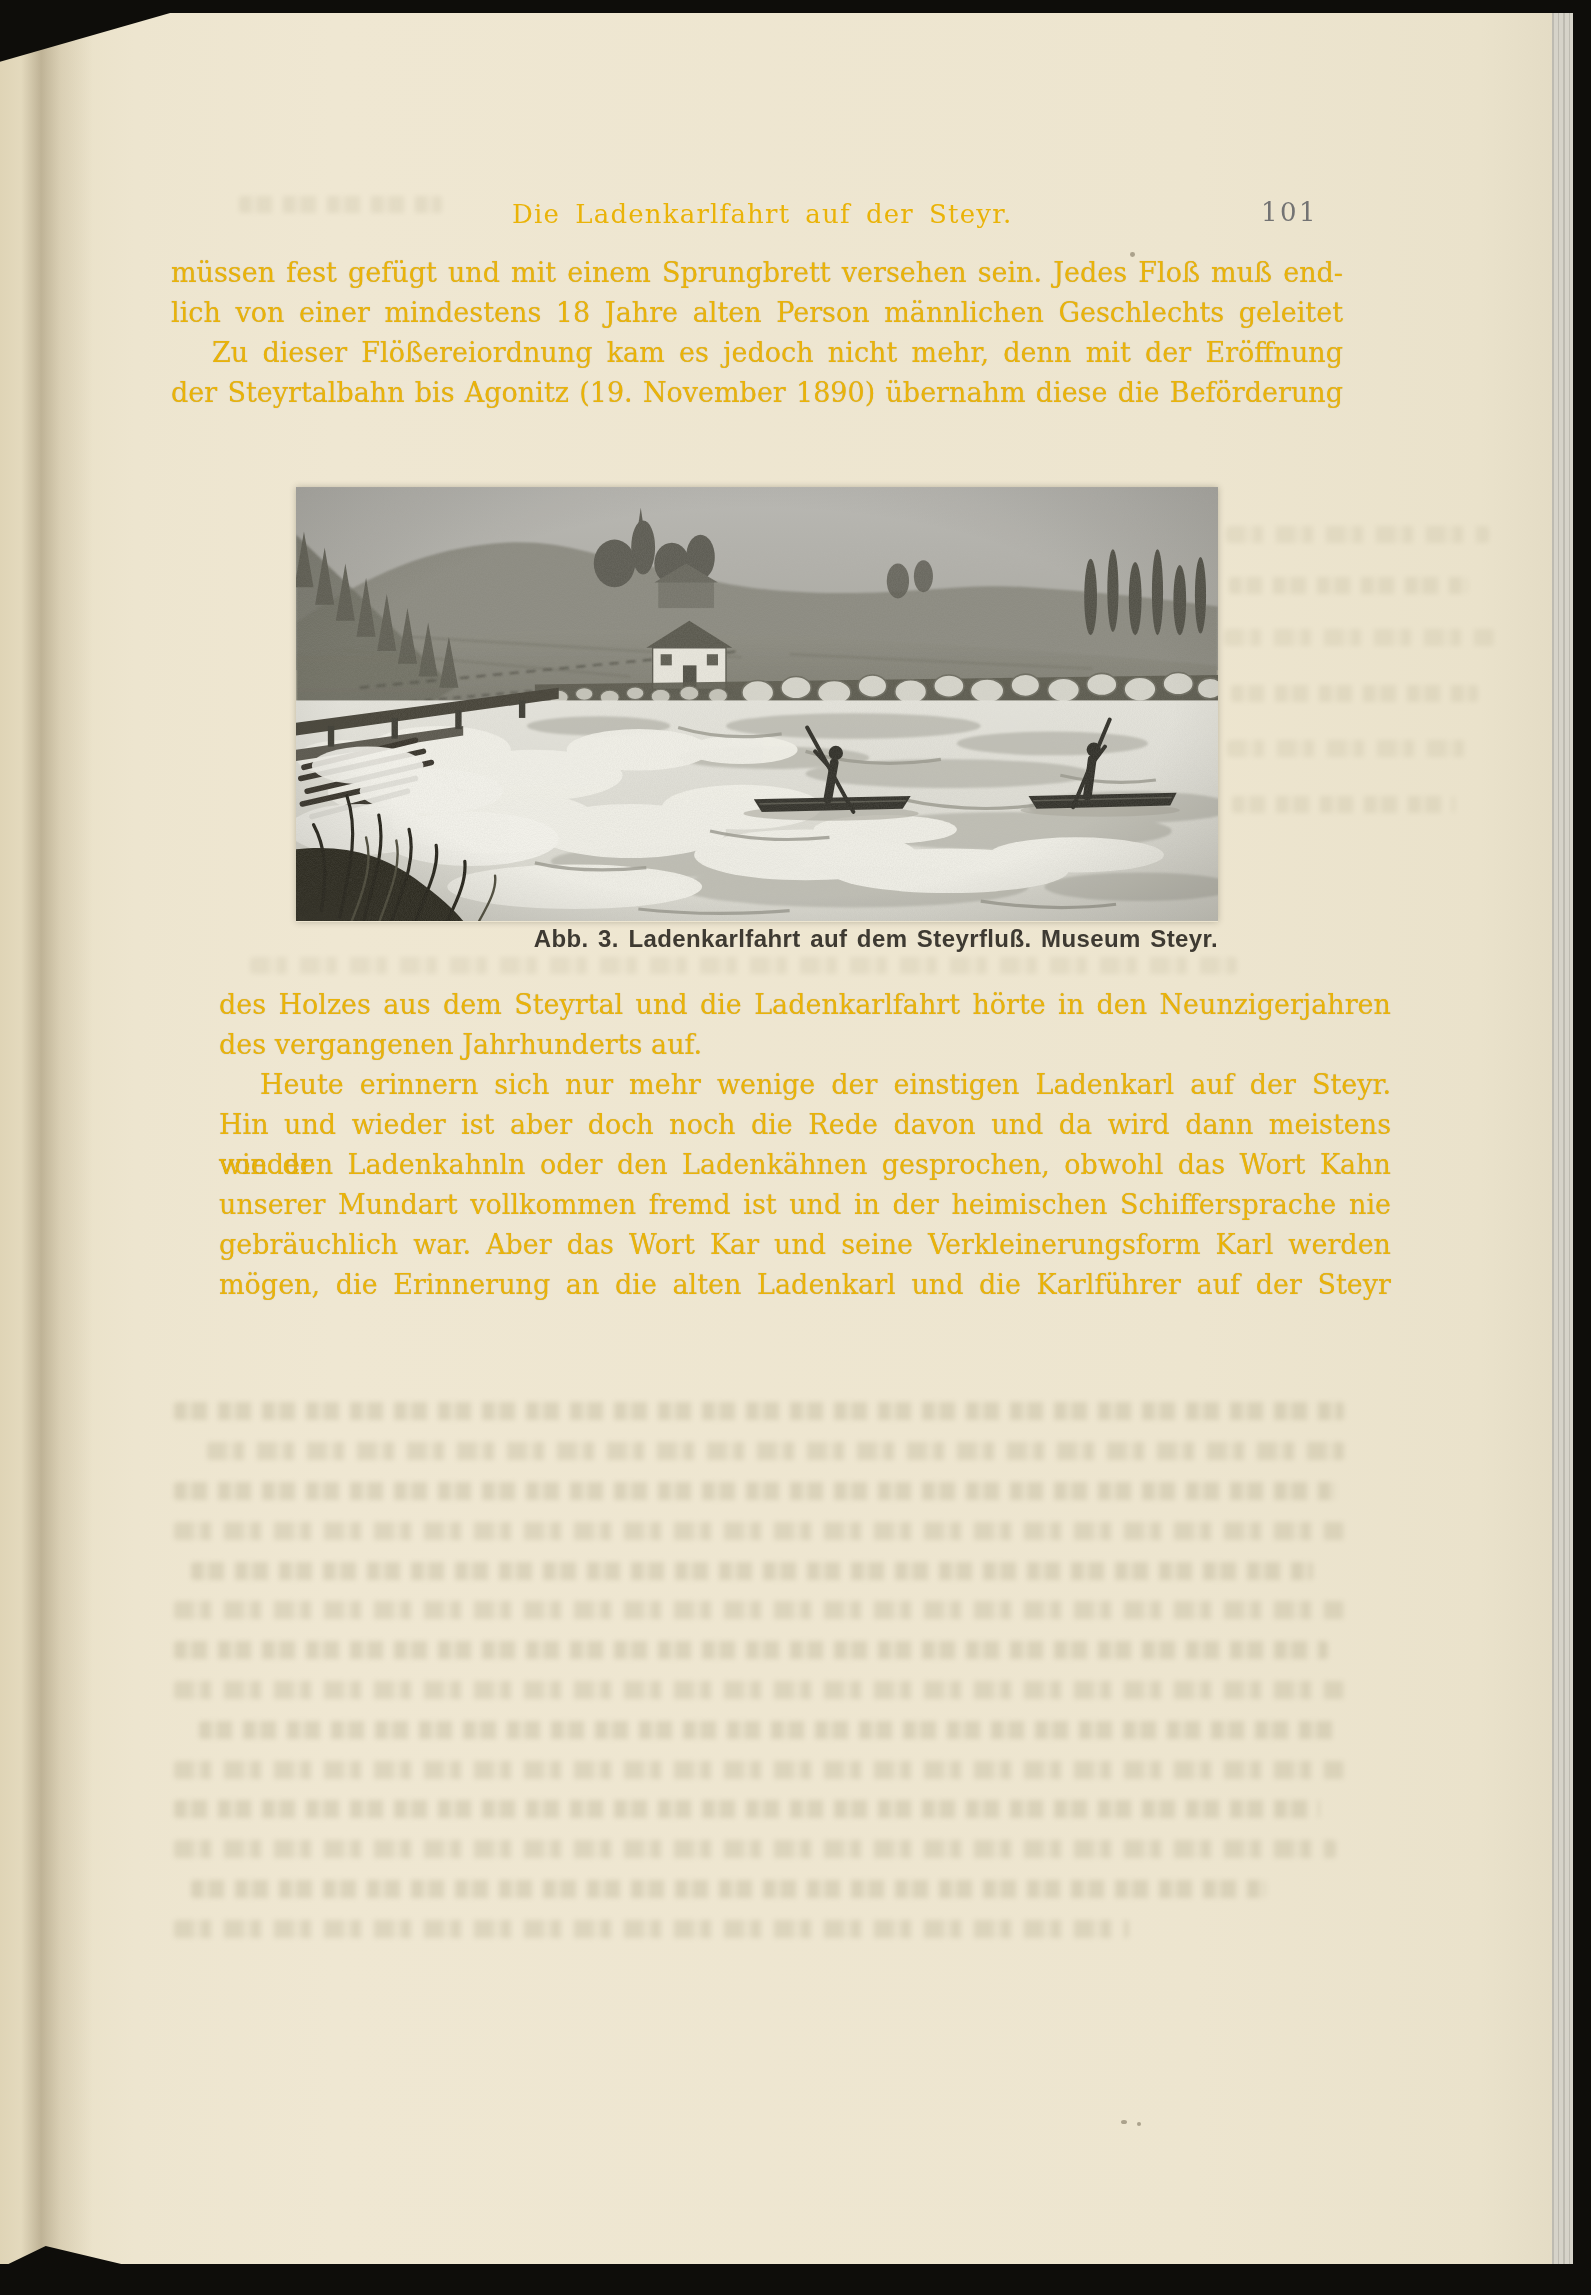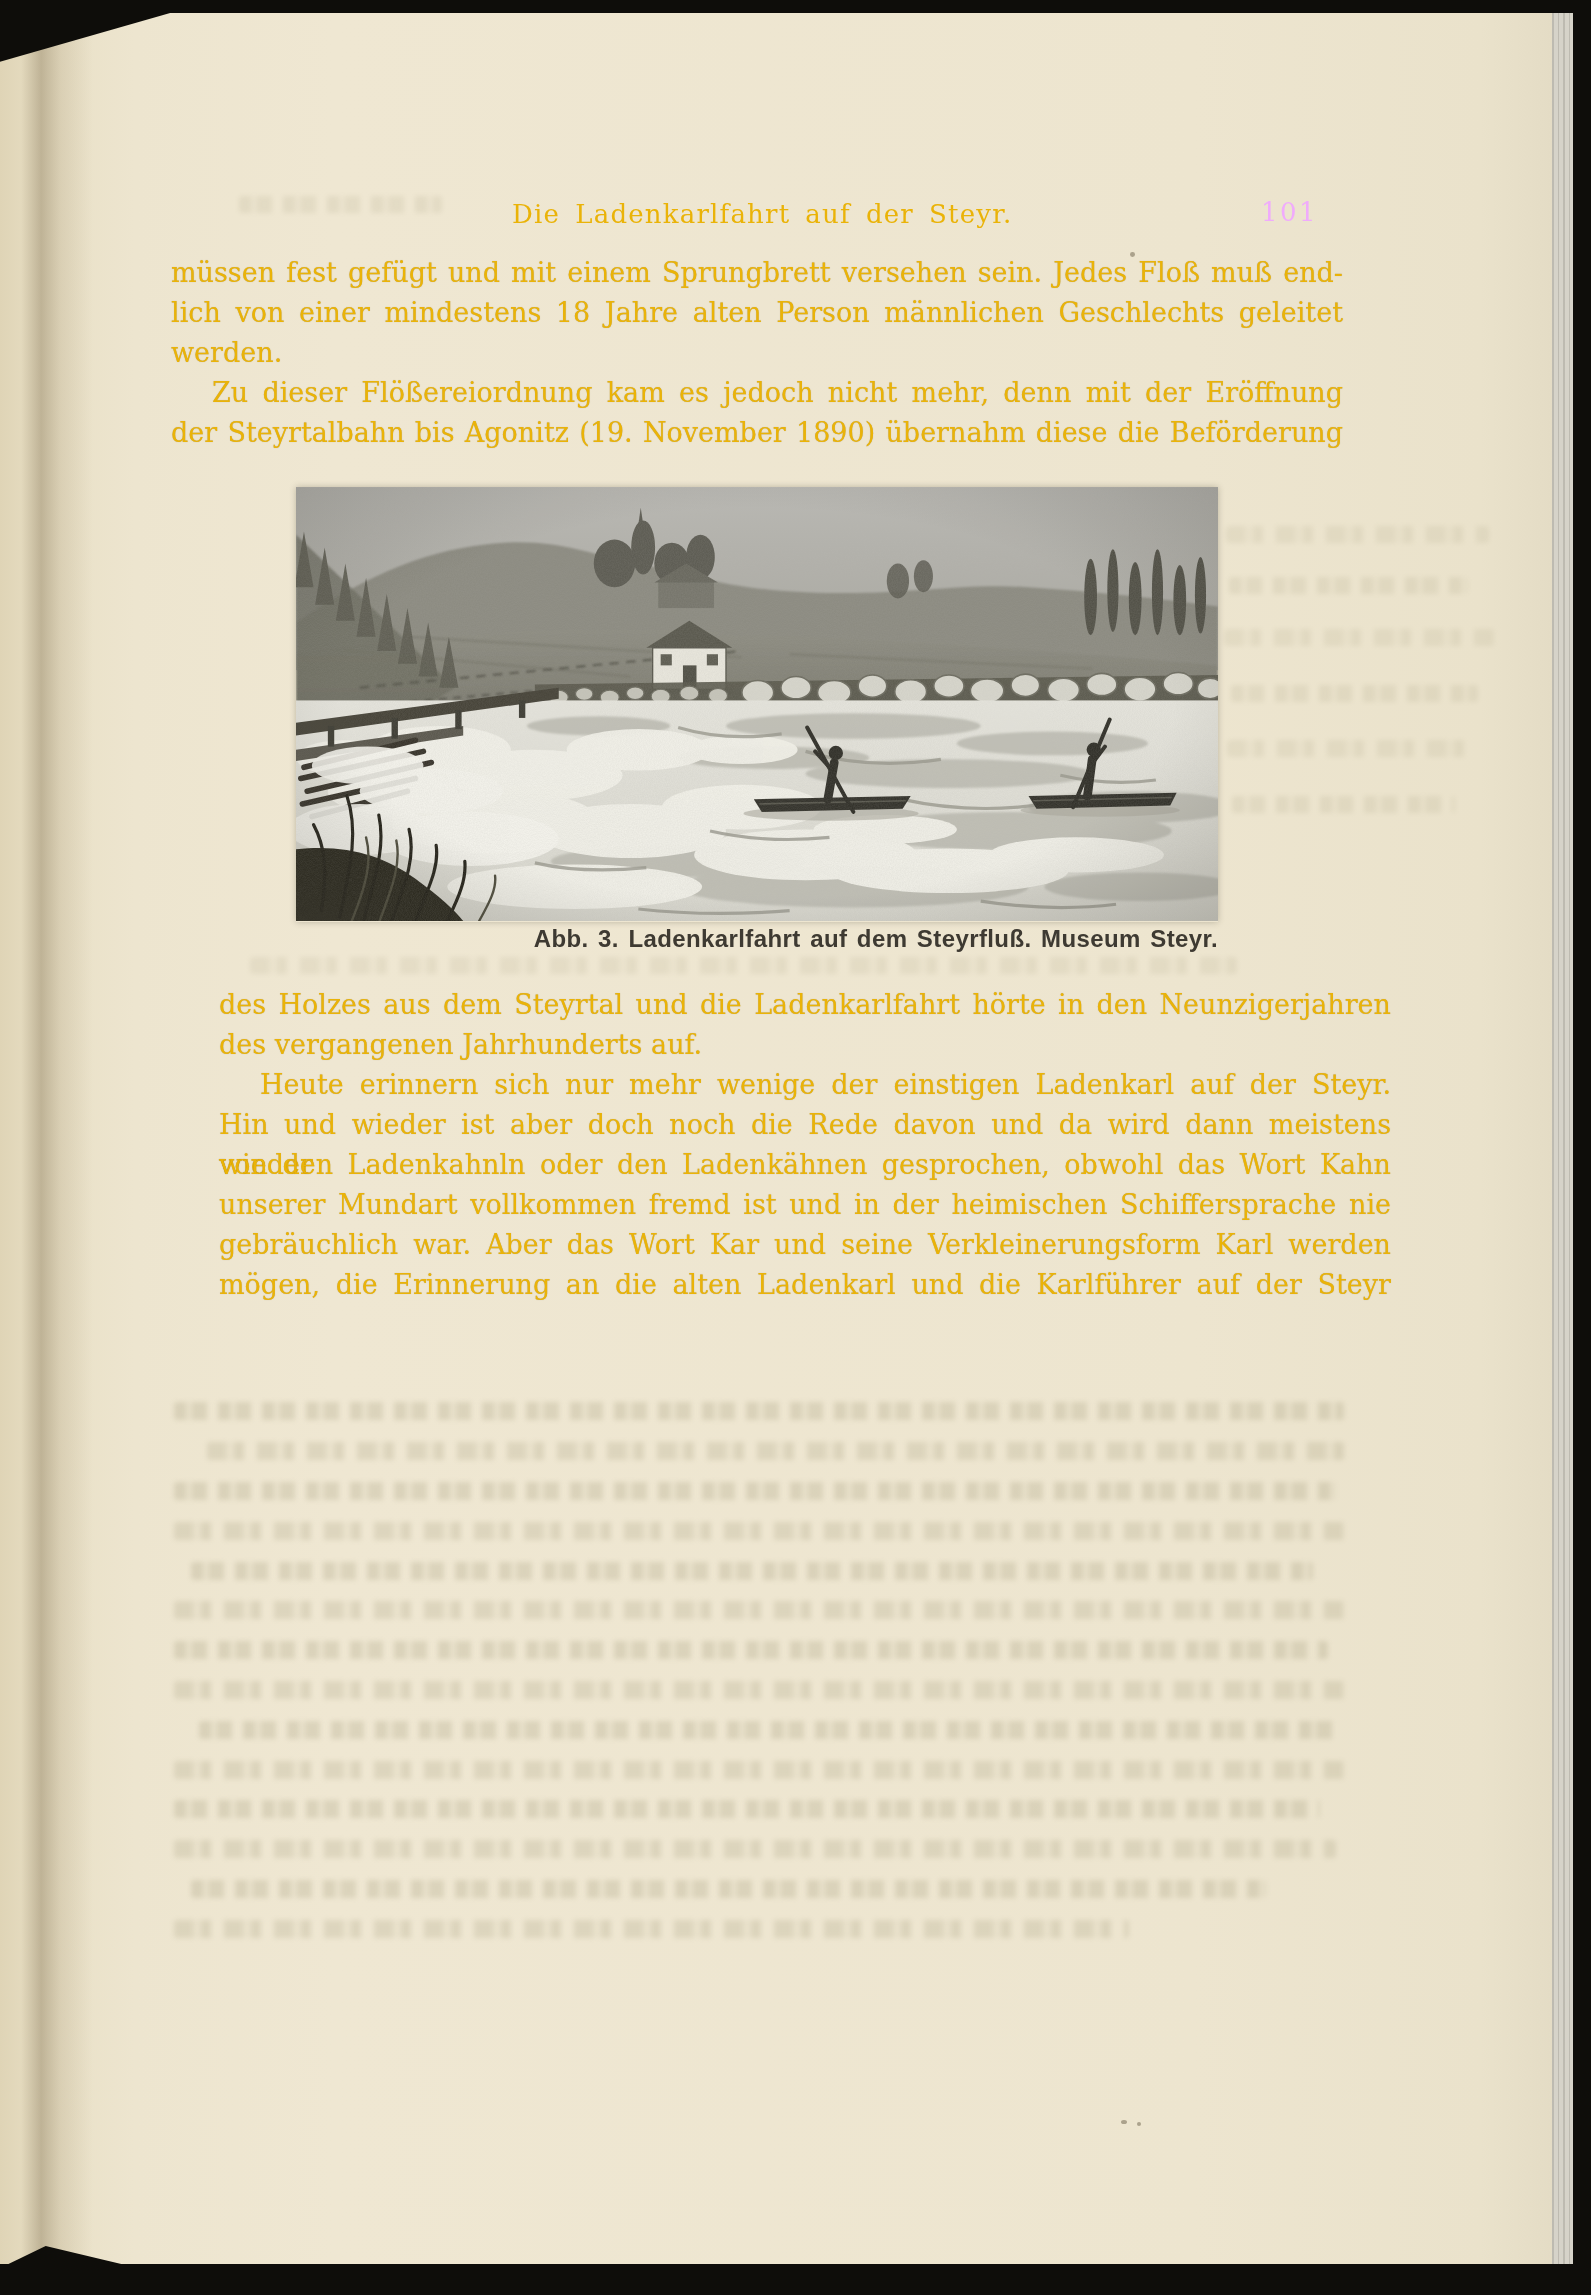--- a/index.html
+++ b/index.html
@@ -14,21 +14,21 @@
   .band-top{position:absolute;left:0;top:0;width:1592px;height:12.7px;background:#0e0d0a;}
   .band-bottom{position:absolute;left:0;top:2264px;width:1592px;height:32px;background:#0e0d0a;}
   .band-right{position:absolute;left:1573px;top:0;width:19px;height:2295px;background:#0e0d0a;}
   .corner-tl{position:absolute;left:0;top:12.7px;width:171px;height:49px;background:#0e0d0a;
         clip-path:polygon(0 0,100% 0,0 100%);}
   .bump-bottom{position:absolute;left:6.4px;top:2246px;width:119px;height:19px;background:#0e0d0a;
         clip-path:polygon(33% 0,100% 100%,0 100%);}
 
   .running-head{position:absolute;left:512px;top:199px;font-size:26px;color:#eab308;
         letter-spacing:1.2px;word-spacing:5.6px;white-space:nowrap;}
-  .page-num{position:absolute;left:1261px;top:197px;font-size:26px;color:#f0abfc;letter-spacing:2.4px;}
+  .page-num{position:absolute;left:1261px;top:197px;font-size:26px;color:#737373;letter-spacing:2.4px;}
 
   .textblock{position:absolute;left:171px;width:1172px;font-size:27px;color:#eab308;
         text-shadow:0 0 0.8px rgba(54,48,42,0.35);}
   .textblock .line{height:40px;line-height:40px;white-space:normal;}
   .line.j{text-align:justify;text-align-last:justify;-moz-text-align-last:justify;}
   .line.indent{padding-left:41px;}
   #block-a{top:253px;}
   #block-b{top:985px;margin-left:48px;}
 
   .figure{position:absolute;left:296px;top:487px;width:922px;height:435px;
@@ -61,21 +61,20 @@
     <div class="ghost soft" style="left:1232px;top:783px;width:223px;"></div>
     <div class="ghost soft alt" style="left:250px;top:944px;width:987px;"></div>
   </div>
 
   <div class="running-head">Die Ladenkarlfahrt auf der Steyr.</div>
   <div class="page-num">101</div>
 
   <div class="textblock" id="block-a">
     <div class="line j">müssen fest gefügt und mit einem Sprungbrett versehen sein. Jedes Floß muß end-</div>
     <div class="line j">lich von einer mindestens 18 Jahre alten Person männlichen Geschlechts geleitet</div>
-    <div class="line">werden.</div>
     <div class="line j indent">Zu dieser Flößereiordnung kam es jedoch nicht mehr, denn mit der Eröffnung</div>
     <div class="line j">der Steyrtalbahn bis Agonitz (19. November 1890) übernahm diese die Beförderung</div>
   </div>
 
   <div class="figure">
     <svg viewBox="0 0 1158 545" width="922" height="434">
       <defs>
         <linearGradient id="skyG" x1="0" y1="0" x2="0" y2="1">
           <stop offset="0" stop-color="#bab9b4"></stop>
             <stop offset="1" stop-color="#a7a69e"></stop>

